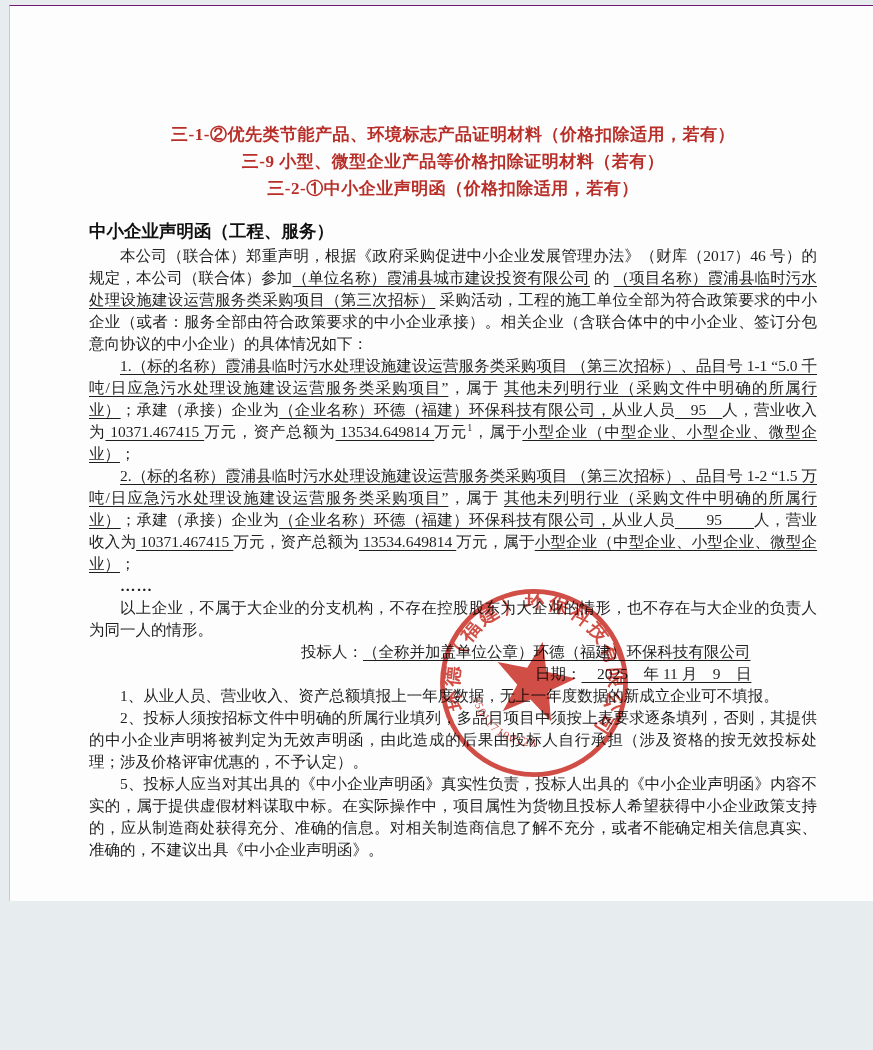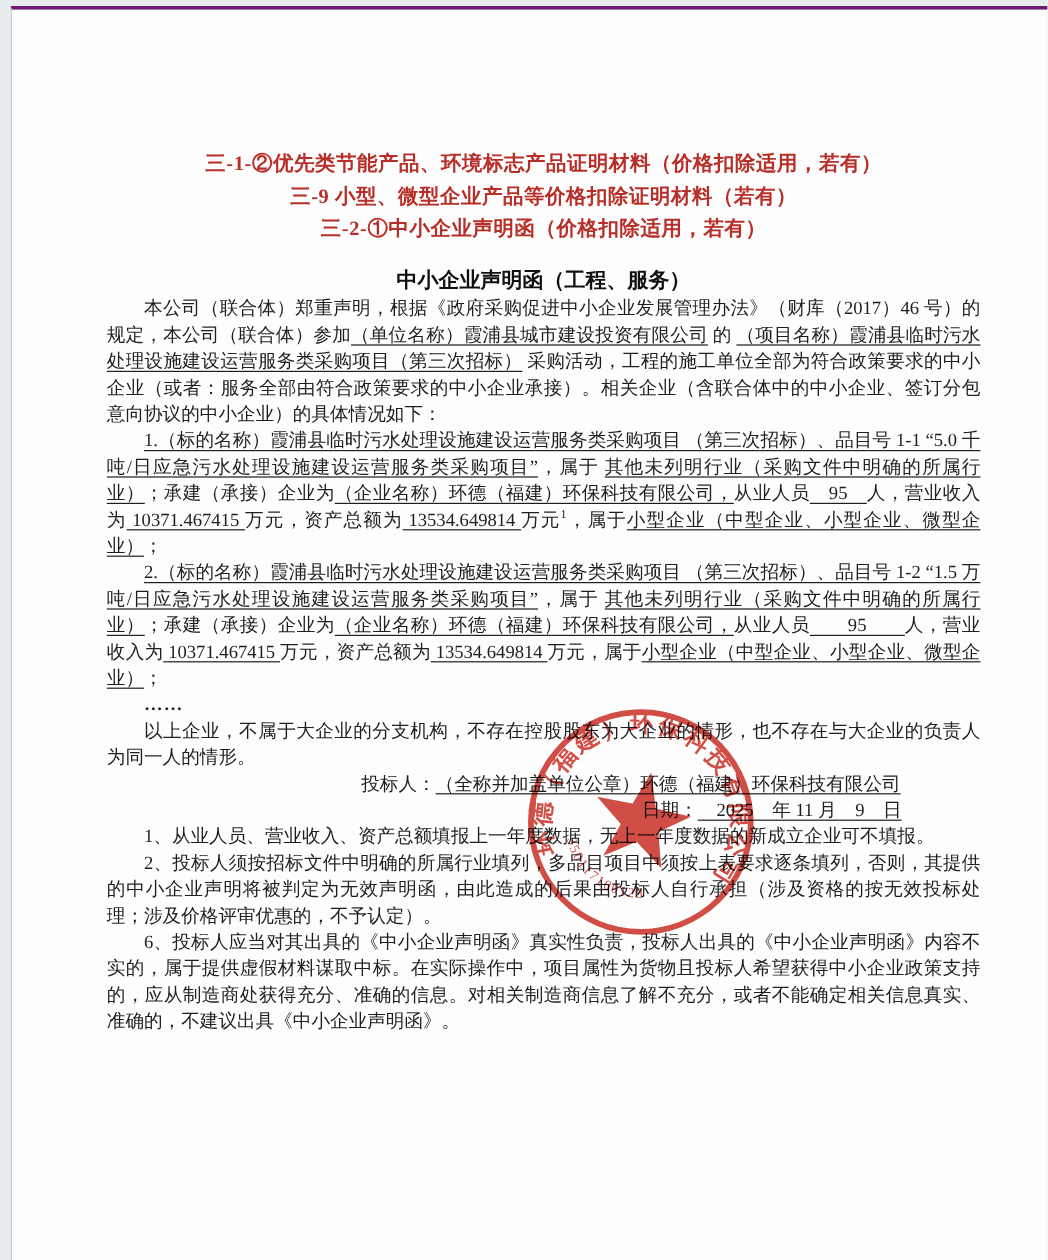--- a/index.html
+++ b/index.html
@@ -4,38 +4,38 @@
 <style>
   html,body { margin:0; padding:0; }
   body {
     width:873px; height:1050px;
     background:#e7edee;
     font-family:"Liberation Serif","DejaVu Serif",serif;
     position:relative; overflow:hidden;
   }
   .page {
     position:absolute; left:9px; top:5px;
-    width:864px; height:1045px;
+    width:864px; height:896px;
     background:#fdfdfd;
     border-left:1px solid #c3cdce;
-    border-top:3px solid #701a75;
+    border-top:1px solid #701a75;
     box-sizing:border-box;
   }
   .content {
     padding:115px 56px 0 79px;
     color:#1e1e1e;
   }
   .headings .h {
     text-align:center; font-weight:bold;
     font-size:17px; line-height:27px;
     color:var(--red,#b52f2b);
     letter-spacing:0.5px;
   }
   .doc-title {
-    text-align:center; font-weight:bold;
+    font-weight:bold;
     font-size:17.5px; line-height:27px;
     margin-top:16px; color:#101010;
   }
   .para {
     font-size:15.5px; line-height:22px;
     text-align:justify; text-indent:2em;
     margin:0;
   }
   .u { text-decoration:underline; text-underline-offset:3px; text-decoration-thickness:1px; }
   .para sup, sup.fn { font-size:10px; line-height:0; vertical-align:super; }
@@ -73,21 +73,21 @@
     <p class="para"><span class="u">1.（标的名称）霞浦县临时污水处理设施建设运营服务类采购项目 （第三次招标）、品目号 1-1 “5.0 千吨/日应急污水处理设施建设运营服务类采购项目”</span><span>，属于 </span><span class="u">其他未列明行业（采购文件中明确的所属行业）</span><span>；承建（承接）企业为</span><span class="u">（企业名称）环德（福建）环保科技有限公司，</span><span>从业人员</span><span class="u">　95　</span><span>人，营业收入为</span><span class="u">&nbsp;10371.467415&nbsp;</span><span>万元，资产总额为</span><span class="u">&nbsp;13534.649814&nbsp;</span><span>万元</span><sup class="fn">1</sup><span>，属于</span><span class="u">小型企业（中型企业、小型企业、微型企业）</span><span>；</span></p>
     <p class="para"><span class="u">2.（标的名称）霞浦县临时污水处理设施建设运营服务类采购项目 （第三次招标）、品目号 1-2 “1.5 万吨/日应急污水处理设施建设运营服务类采购项目”</span><span>，属于 </span><span class="u">其他未列明行业（采购文件中明确的所属行业）</span><span>；承建（承接）企业为</span><span class="u">（企业名称）环德（福建）环保科技有限公司，</span><span>从业人员</span><span class="u">　　95　　</span><span>人，营业收入为</span><span class="u">&nbsp;10371.467415&nbsp;</span><span>万元，资产总额为</span><span class="u">&nbsp;13534.649814&nbsp;</span><span>万元，属于</span><span class="u">小型企业（中型企业、小型企业、微型企业）</span><span>；</span></p>
     <p class="para dots">……</p>
     <p class="para">以上企业，不属于大企业的分支机构，不存在控股股东为大企业的情形，也不存在与大企业的负责人为同一人的情形。</p>
 
     <div class="sig-line bidder"><span>投标人：</span><span class="u">（全称并加盖单位公章）环德（福建）环保科技有限公司</span></div>
     <div class="sig-line date"><span>日期：</span><span class="u">　2025　年 11 月　9　日</span></div>
 
     <p class="para">1、从业人员、营业收入、资产总额填报上一年度数据，无上一年度数据的新成立企业可不填报。</p>
     <p class="para">2、投标人须按招标文件中明确的所属行业填列，多品目项目中须按上表要求逐条填列，否则，其提供的中小企业声明将被判定为无效声明函，由此造成的后果由投标人自行承担（涉及资格的按无效投标处理；涉及价格评审优惠的，不予认定）。</p>
-    <p class="para">6、投标人应当对其出具的《中小企业声明函》真实性负责，投标人出具的《中小企业声明函》内容不实的，属于提供虚假材料谋取中标。在实际操作中，项目属性为货物且投标人希望获得中小企业政策支持的，应从制造商处获得充分、准确的信息。对相关制造商信息了解不充分，或者不能确定相关信息真实、准确的，不建议出具《中小企业声明函》。</p>
+    <p class="para">5、投标人应当对其出具的《中小企业声明函》真实性负责，投标人出具的《中小企业声明函》内容不实的，属于提供虚假材料谋取中标。在实际操作中，项目属性为货物且投标人希望获得中小企业政策支持的，应从制造商处获得充分、准确的信息。对相关制造商信息了解不充分，或者不能确定相关信息真实、准确的，不建议出具《中小企业声明函》。</p>
 
   </div>
 
   <div class="stamp">
     <svg viewBox="0 0 190 190">
       <circle cx="95" cy="95" r="87" fill="none" stroke="currentColor" stroke-width="4.5"></circle>
       <polygon points="95,55 104.4,82.1 133,82.6 110.2,99.9 118.5,127.4 95,111 71.5,127.4 79.8,99.9 57,82.6 85.6,82.1" fill="currentColor"></polygon>
       <defs>
         <path id="arcTop" d="M 33.9,133.2 A 72,72 0 1 1 156.1,133.2" fill="none"></path>
         <path id="arcBottom" d="M 40.6,120.4 A 60,60 0 0 0 149.4,120.4" fill="none"></path>

